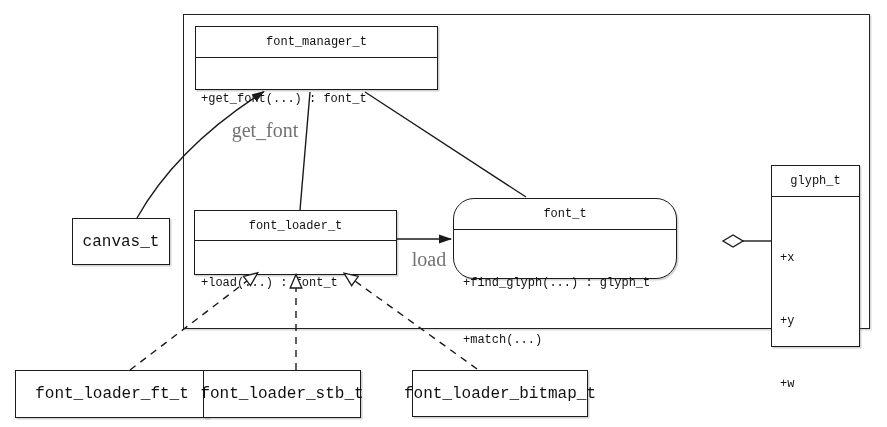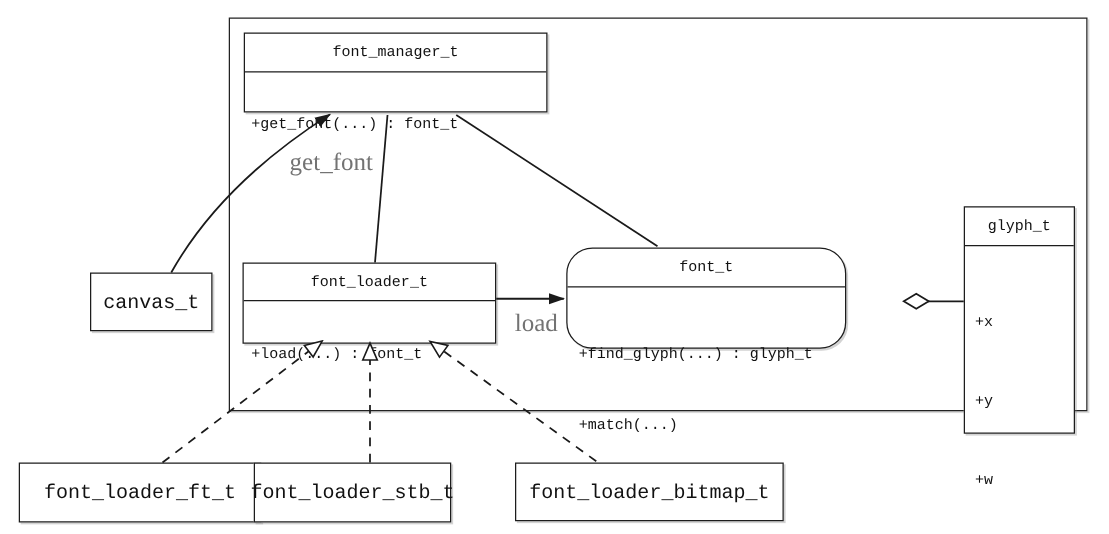--- a/index.html
+++ b/index.html
@@ -81,21 +81,21 @@
   </div>
 
   <div class="box simple" style="left:3px; top:370px; width:194px; height:48px;margin-left:12px;">
     <span>font_loader_ft_t</span>
   </div>
 
   <div class="box simple" style="left:203px; top:370px; width:158px; height:48px;">
     <span>font_loader_stb_t</span>
   </div>
 
-  <div class="box simple" style="left:412px; top:370px; width:215px; height:47px;">
+  <div class="box simple" style="left:412px; top:370px; width:176px; height:47px;">
     <span>font_loader_bitmap_t</span>
   </div>
 
   <svg class="edges" width="887" height="427" viewBox="0 0 887 427">
     <defs>
       <marker id="arrowFilled" markerWidth="14" markerHeight="11" refX="12" refY="5" orient="auto" markerUnits="userSpaceOnUse">
         <path d="M0,0.6 L13,5 L0,9.4 z" fill="#1a1a1a"></path>
       </marker>
       <marker id="triHollow" markerWidth="16" markerHeight="14" refX="1" refY="7" orient="auto" markerUnits="userSpaceOnUse">
         <path d="M1,1.2 L14.5,7 L1,12.8 z" fill="#ffffff" stroke="#1a1a1a" stroke-width="1.3"></path>

